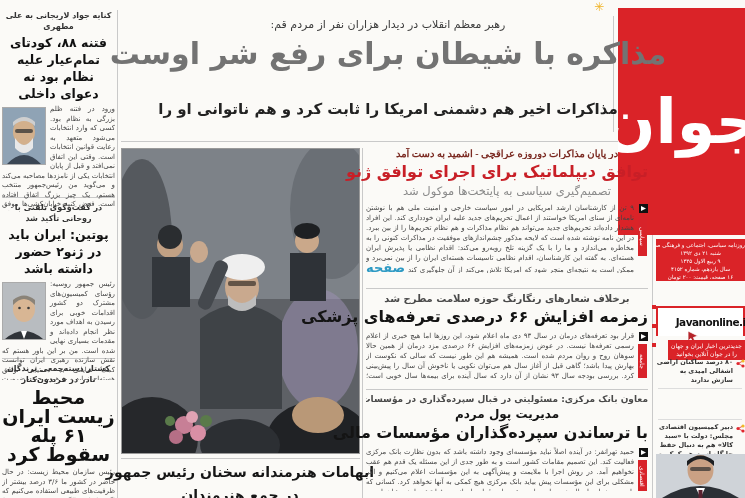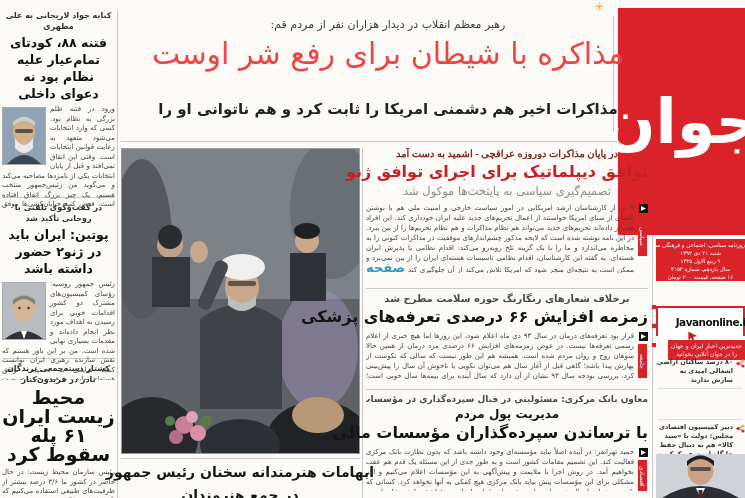--- a/index.html
+++ b/index.html
@@ -12,21 +12,21 @@
   #logo-box{left:618px;top:8px;width:127px;height:227px;background:#da2328;overflow:hidden;}
   #logo-text{width:100%;height:100%;display:flex;align-items:center;justify-content:center;
              color:#ffffff;font-size:62px;font-weight:bold;line-height:1;}
   #info-box{left:656px;top:239px;width:89px;height:42px;background:#da2328;color:#fff;
             font-size:5.5px;line-height:8px;text-align:center;padding-top:2px;box-sizing:border-box;
             overflow:hidden;white-space:nowrap;}
   #sparkle{left:594px;top:0px;color:#f0b429;font-size:12px;}
   
   .center-x{transform:translateX(-50%);}
   #lead-kicker{left:388px;top:18px;font-size:11px;color:#3c3c3c;white-space:nowrap;}
-  #lead-headline{left:388px;top:36px;font-size:30px;font-weight:normal;color:#ef4444;white-space:nowrap;}
+  #lead-headline{left:388px;top:36px;font-size:30px;font-weight:bold;color:#737373;white-space:nowrap;}
   #lead-subheadline{left:388px;top:100px;font-size:15px;font-weight:bold;color:#222;white-space:nowrap;}
   
   .m-art{left:366px;width:282px;}
   .kicker{font-size:10px;font-weight:bold;color:#4a4a4a;text-align:center;white-space:nowrap;overflow:hidden;}
   .kicker.red{color:#7b2a22;font-family:Liberation Serif, serif;}
   .headline{font-weight:bold;text-align:center;white-space:nowrap;}
   .subhead{font-size:11.5px;color:#8a8a8a;text-align:center;}
   .bodytext{font-size:7px;line-height:10px;color:#444;text-align:justify;position:relative;
             padding-right:14px;overflow:hidden;}
   .start-icon{position:absolute;right:0;top:1px;}

